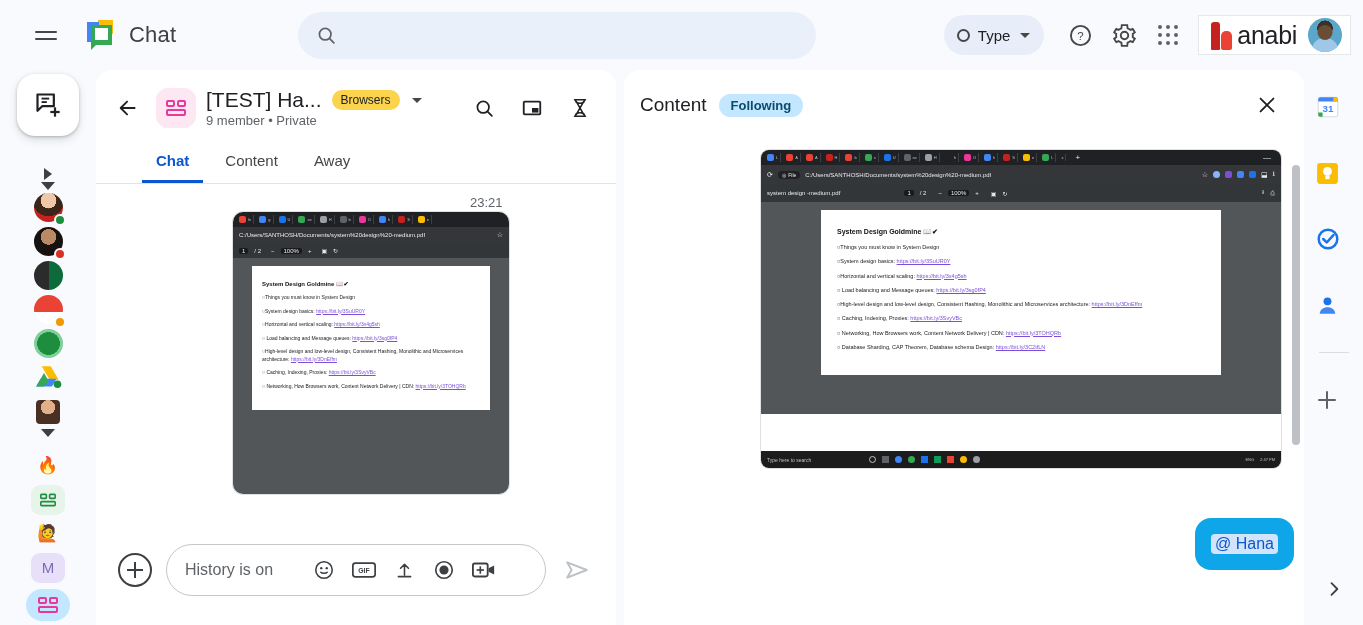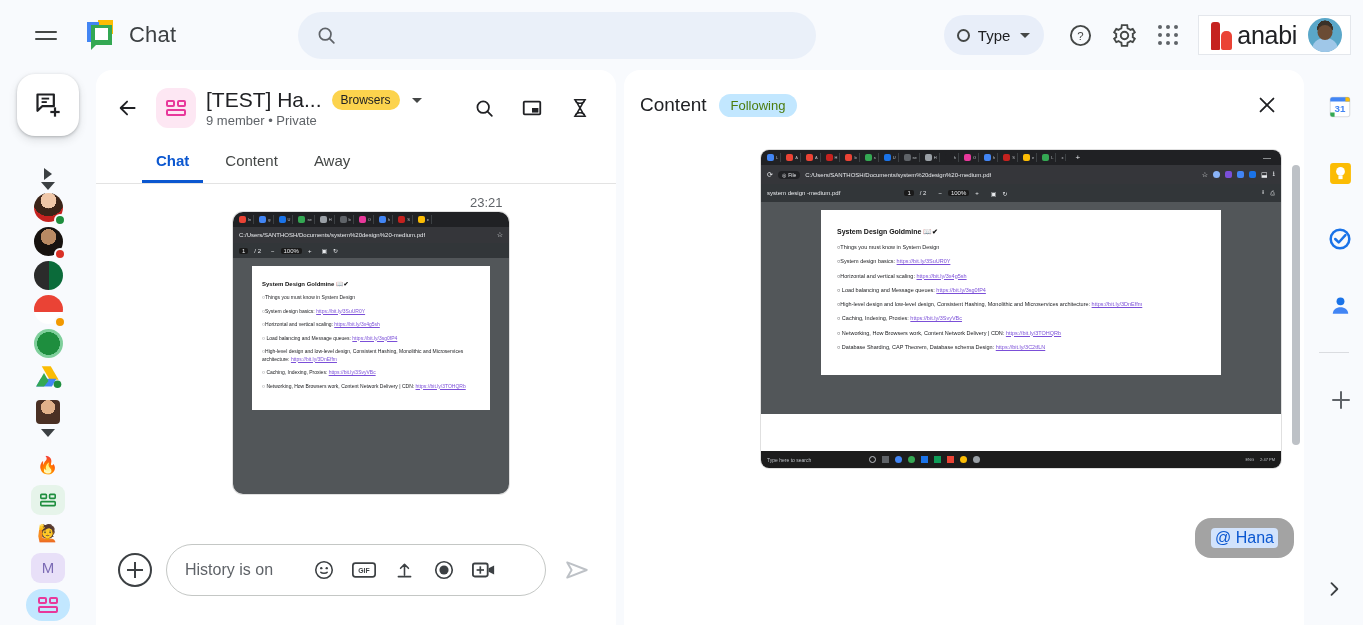--- a/index.html
+++ b/index.html
@@ -229,49 +229,49 @@
   .send-btn { width: 34px; height: 34px; display: flex; align-items: center; justify-content: center; cursor: pointer; flex: none; }
 
   
   .threadpanel {
     position: absolute; left: 624px; top: 70px; width: 680px; height: 555px;
     background: #fff; border-radius: 16px 16px 0 0; overflow: hidden;
   }
   .th-head { display: flex; align-items: center; padding: 18px 20px 8px 16px; gap: 12px; }
   .th-title { font-size: 19px; color: #202124; }
   .following-badge {
-    background: #c2e7ff; color: #4d7c0f; font-size: 13px; border-radius: 12px; padding: 4px 12px;
+    background: #c2e7ff; color: #0c4a6e; font-size: 13px; border-radius: 12px; padding: 4px 12px; font-weight: bold;
   }
   .th-close { margin-left: auto; width: 34px; height: 34px; display: flex; align-items: center; justify-content: center; cursor: pointer; }
   .th-body { position: relative; height: 500px; padding: 0 18px; }
   .th-shot {
     position: absolute; left: 137px; top: 20px; width: 520px; height: 318px;
     border-radius: 8px; overflow: hidden; box-shadow: 0 0 0 1px #e0e0e0; cursor: pointer;
   }
   .th-scroll {
     position: absolute; right: 4px; top: 35px; width: 8px; height: 280px;
     background: #bdc1c6; border-radius: 4px; cursor: pointer;
   }
   .replies-row { position: absolute; left: 18px; top: 350px; width: 648px; display: flex; align-items: center; gap: 14px; }
   .replies-lbl { font-size: 14px; color: #444746; white-space: nowrap; }
   .replies-line { flex: 1; height: 1px; background: #dadce0; }
   .user-bubble {
-    position: absolute; right: 10px; top: 388px; background: #a3a3a3;
-    border-radius: 16px; padding: 10px 16px; font-size: 16px; color: #202124;
+    position: absolute; right: 10px; top: 388px; background: #0ea5e9;
+    border-radius: 16px; padding: 16px 16px; font-size: 16px; color: #202124;
     display: flex; align-items: flex-start; gap: 9px; max-width: 500px;
   }
   .mention { background: #d2e3fc; border-radius: 4px; padding: 1px 4px; color: #0b57d0; }
 
   
   .rightrail {
     position: absolute; right: 0; top: 70px; width: 59px; height: 555px;
     background: #f8fafd; display: flex; flex-direction: column; align-items: center;
     padding-top: 18px; gap: 28px;
   }
-  .rr-btn { width: 38px; height: 38px; display: flex; align-items: center; justify-content: flex-end; cursor: pointer; }
+  .rr-btn { width: 38px; height: 38px; display: flex; align-items: center; justify-content: flex-start; cursor: pointer; }
   .rr-div { width: 30px; height: 1px; background: #dadce0; }
   .rr-expand { position: absolute; bottom: 22px; cursor: pointer; }
 </style>
 </head>
 <body>
 
 <div class="app">
 
   <div class="topbar">
     <div class="hamburger">

